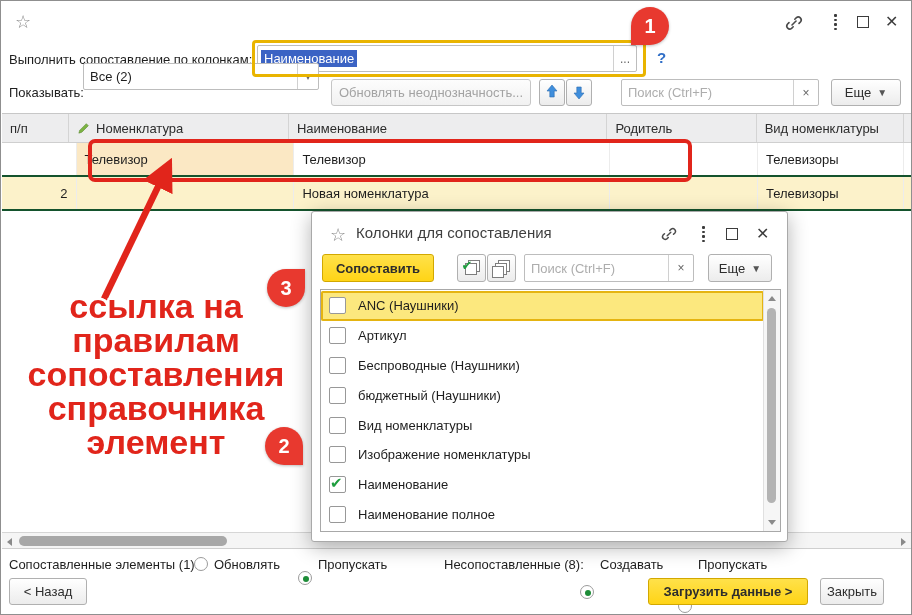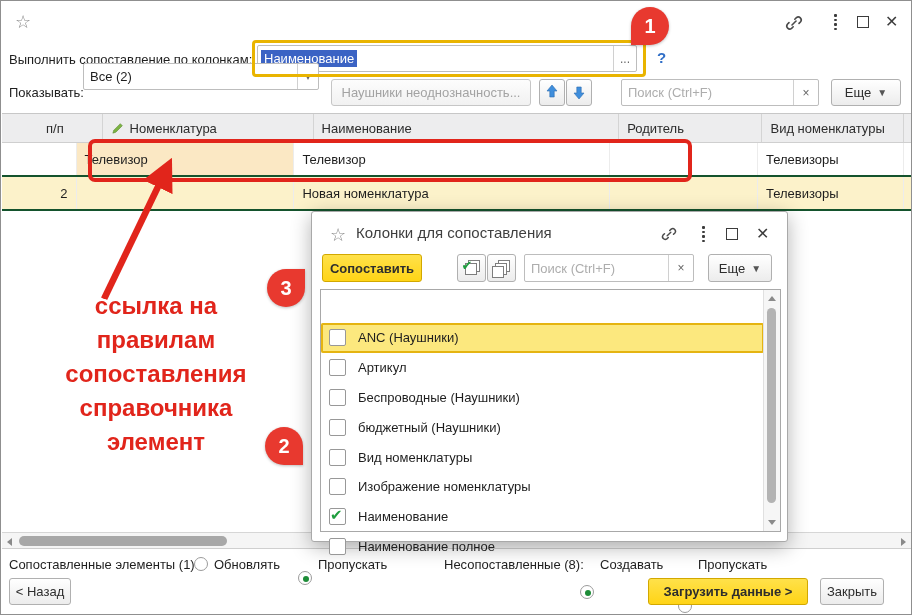--- a/index.html
+++ b/index.html
@@ -39,21 +39,21 @@
   #modal{background:#fff;border:1px solid #a9a9a9;border-radius:3px;box-shadow:0 5px 20px rgba(0,0,0,.3);z-index:40;}
   .citem{display:flex;align-items:center;height:29.8px;padding-left:8px;}
   .citem .clabel{margin-left:12px;font-size:13px;color:#1e1e1e;white-space:nowrap;}
   .citem.hl{background:#fce87e;box-shadow:inset 0 0 0 2px #e5b411;border-radius:2px;}
   
   .balloon{position:absolute;width:38px;height:38px;background:#e8392f;color:#fff;font-weight:bold;font-size:20px;
            display:flex;align-items:center;justify-content:center;z-index:60;box-shadow:0 1px 3px rgba(0,0,0,.25);}
   .tail-bl{border-radius:50% 50% 50% 0;}
   .tail-tr{border-radius:50% 0 50% 50%;}
   .tail-br{border-radius:50% 50% 0 50%;}
-  .red-outline-text{font-size:24px;line-height:34px;font-weight:bold;color:#e1251b;text-align:center;
+  .red-outline-text{font-size:34px;line-height:34px;font-weight:bold;color:#e1251b;text-align:center;
      text-shadow:-2px -2px 0 #fff,2px -2px 0 #fff,-2px 2px 0 #fff,2px 2px 0 #fff,0 -2px 0 #fff,0 2px 0 #fff,-2px 0 0 #fff,2px 0 0 #fff;}
   .sheets{position:relative;width:16px;height:16px;}
   .sheets i{position:absolute;width:10px;height:10px;background:#fff;border:1px solid #7d7d7d;}
   .selectval{background:#3b63c4;color:#fff;padding:1px 3px;font-size:13px;}
 </style>
 </head>
 <body>
 
 <div id="app">
 
@@ -82,21 +82,21 @@
     <span class="seg" style="width:22px;font-size:12px;">...</span>
   </div>
   <div class="abs" style="left:251px;top:39px;width:394px;height:37px;border:3px solid #e9b400;border-radius:4px;z-index:50;pointer-events:none;"></div>
   <div class="abs" style="left:656px;top:48px;font-size:15px;font-weight:bold;color:#2f6ec7;">?</div>
 
   <div class="abs lbl" style="left:8px;top:84px;">Показывать:</div>
   <div class="abs field" style="left:82px;top:62px;width:236px;height:27px;">
     <span style="padding-left:6px;color:#1e1e1e;">Все (2)</span>
     <span class="seg" style="width:20px;font-size:10px;">▾</span>
   </div>
-  <div class="abs btn disabled" style="left:330px;top:78px;width:200px;height:27px;">Наушники неоднозначность...</div>
+  <div class="abs btn disabled" style="left:330px;top:78px;width:200px;height:27px;">Обновлять неоднозначность...</div>
   <div class="abs btn" style="left:538px;top:78px;width:26px;height:27px;">
     <span><svg width="12" height="14" viewBox="0 0 12 14">
           <path d="M6 1 L11 7 H8.2 V13 H3.8 V7 H1 Z" fill="#3f8edc" stroke="#2e6db0" stroke-width=".6"></path>
         </svg></span>
   </div>
   <div class="abs btn" style="left:565px;top:78px;width:26px;height:27px;">
     <span style="transform:scaleY(-1);display:flex;">
         <svg width="12" height="14" viewBox="0 0 12 14">
           <path d="M6 1 L11 7 H8.2 V13 H3.8 V7 H1 Z" fill="#3f8edc" stroke="#2e6db0" stroke-width=".6"></path>
         </svg>
@@ -106,21 +106,21 @@
     <span class="ph">Поиск (Ctrl+F)</span>
     <span class="seg" style="width:24px;font-size:12px;">×</span>
   </div>
   <div class="abs btn" style="left:830px;top:78px;width:70px;height:27px;">
     <span>Еще</span>
       <span class="caret">▼</span>
   </div>
 
   <div class="abs" style="left:1px;top:112px;width:910px;height:419px;border-top:1px solid #c7c7c7;background:#fff;overflow:hidden;">
     <div class="tbl-head">
-      <div class="hc" style="width:60px;margin-left:36px;">п/п</div>
+      <div class="hc" style="width:60px;">п/п</div>
       <div class="hc" style="width:218px;">
         <span style="margin-right:6px;display:flex;">
             <svg width="13" height="13" viewBox="0 0 14 14">
               <path d="M2 12 l1-3.2 7-7 2.2 2.2 -7 7 z" fill="#7cb342" stroke="#55862b" stroke-width=".6"></path>
             </svg>
           </span>
         <span>Номенклатура</span>
       </div>
       <div class="hc" style="width:320px;">Наименование</div>
       <div class="hc" style="width:145px;">Родитель</div>
@@ -155,21 +155,21 @@
   <div class="abs radio" style="left:193px;top:556px;"></div>
   <div class="abs lbl" style="left:213px;top:556px;text-align:right;">Обновлять</div>
   <div class="abs radio on" style="left:297px;top:556px;"></div>
   <div class="abs lbl" style="left:317px;top:556px;">Пропускать</div>
   <div class="abs lbl" style="left:443px;top:556px;">Несопоставленные (8):</div>
   <div class="abs radio on" style="left:579px;top:556px;"></div>
   <div class="abs lbl" style="left:599px;top:556px;">Создавать</div>
   <div class="abs radio" style="left:677px;top:556px;"></div>
   <div class="abs lbl" style="left:697px;top:556px;">Пропускать</div>
 
-  <div class="abs btn" style="left:8px;top:577px;width:62px;height:27px;">&lt; Назад</div>
+  <div class="abs btn" style="left:8px;top:577px;width:78px;height:27px;">&lt; Назад</div>
   <div class="abs btn yellow bold" style="left:647px;top:577px;width:160px;height:27px;">Загрузить данные &gt;</div>
   <div class="abs btn" style="left:819px;top:577px;width:64px;height:27px;">Закрыть</div>
 
   <div class="abs" style="left:87px;top:138px;width:604px;height:43px;border:4px solid #e1251b;border-radius:7px;z-index:50;pointer-events:none;"></div>
   <svg class="abs" style="left:0;top:0;width:912px;height:615px;z-index:50;pointer-events:none;">
     <defs>
         <marker id="ah" markerWidth="5" markerHeight="5" refX="3.6" refY="2.5" orient="auto">
           <path d="M0,0 L5,2.5 L0,5 Z" fill="#e1251b"></path>
         </marker>
       </defs>
@@ -200,21 +200,21 @@
     </div>
     <div class="abs dots" style="left:390px;top:14px;">
         <i></i>
         <i></i>
         <i></i>
         <i></i>
       </div>
     <div class="abs winbtn-max" style="left:414px;top:16px;"></div>
     <div class="abs winbtn-close" style="left:444px;top:12px;">✕</div>
 
-    <div class="abs btn yellow" style="left:10px;top:42px;width:100px;height:28px;font-weight:600;">Сопоставить</div>
+    <div class="abs btn yellow" style="left:10px;top:42px;width:112px;height:28px;font-weight:600;">Сопоставить</div>
     <div class="abs btn" style="left:145px;top:42px;width:29px;height:28px;">
       <span class="sheets">
           <i style="right:0;top:0;"></i>
           <i style="right:3px;top:3px;"></i>
           <span style="position:absolute;left:-2px;top:-2px;font-size:13px;color:#1e9e3e;font-weight:bold;">✔</span>
         </span>
     </div>
     <div class="abs btn" style="left:175px;top:42px;width:29px;height:28px;">
       <span class="sheets">
           <i style="right:0;top:0;"></i>
@@ -225,21 +225,21 @@
     <div class="abs field" style="left:212px;top:42px;width:170px;height:28px;">
       <span class="ph">Поиск (Ctrl+F)</span>
       <span class="seg" style="width:24px;font-size:12px;">×</span>
     </div>
     <div class="abs btn" style="left:396px;top:42px;width:64px;height:28px;">
       <span>Еще</span>
         <span class="caret">▼</span>
     </div>
 
     <div class="abs" style="left:8px;top:77px;width:461px;height:243px;border:1px solid #a8a8a8;background:#fff;">
-      <div style="position:absolute;left:0;top:1px;right:16px;margin-top:32px;">
+      <div style="position:absolute;left:0;top:1px;right:16px;">
         <div class="citem hl">
           <span class="cb"></span>
             <span class="clabel">ANC (Наушники)</span>
         </div>
         <div class="citem">
           <span class="cb"></span>
             <span class="clabel">Артикул</span>
         </div>
         <div class="citem">
           <span class="cb"></span>

